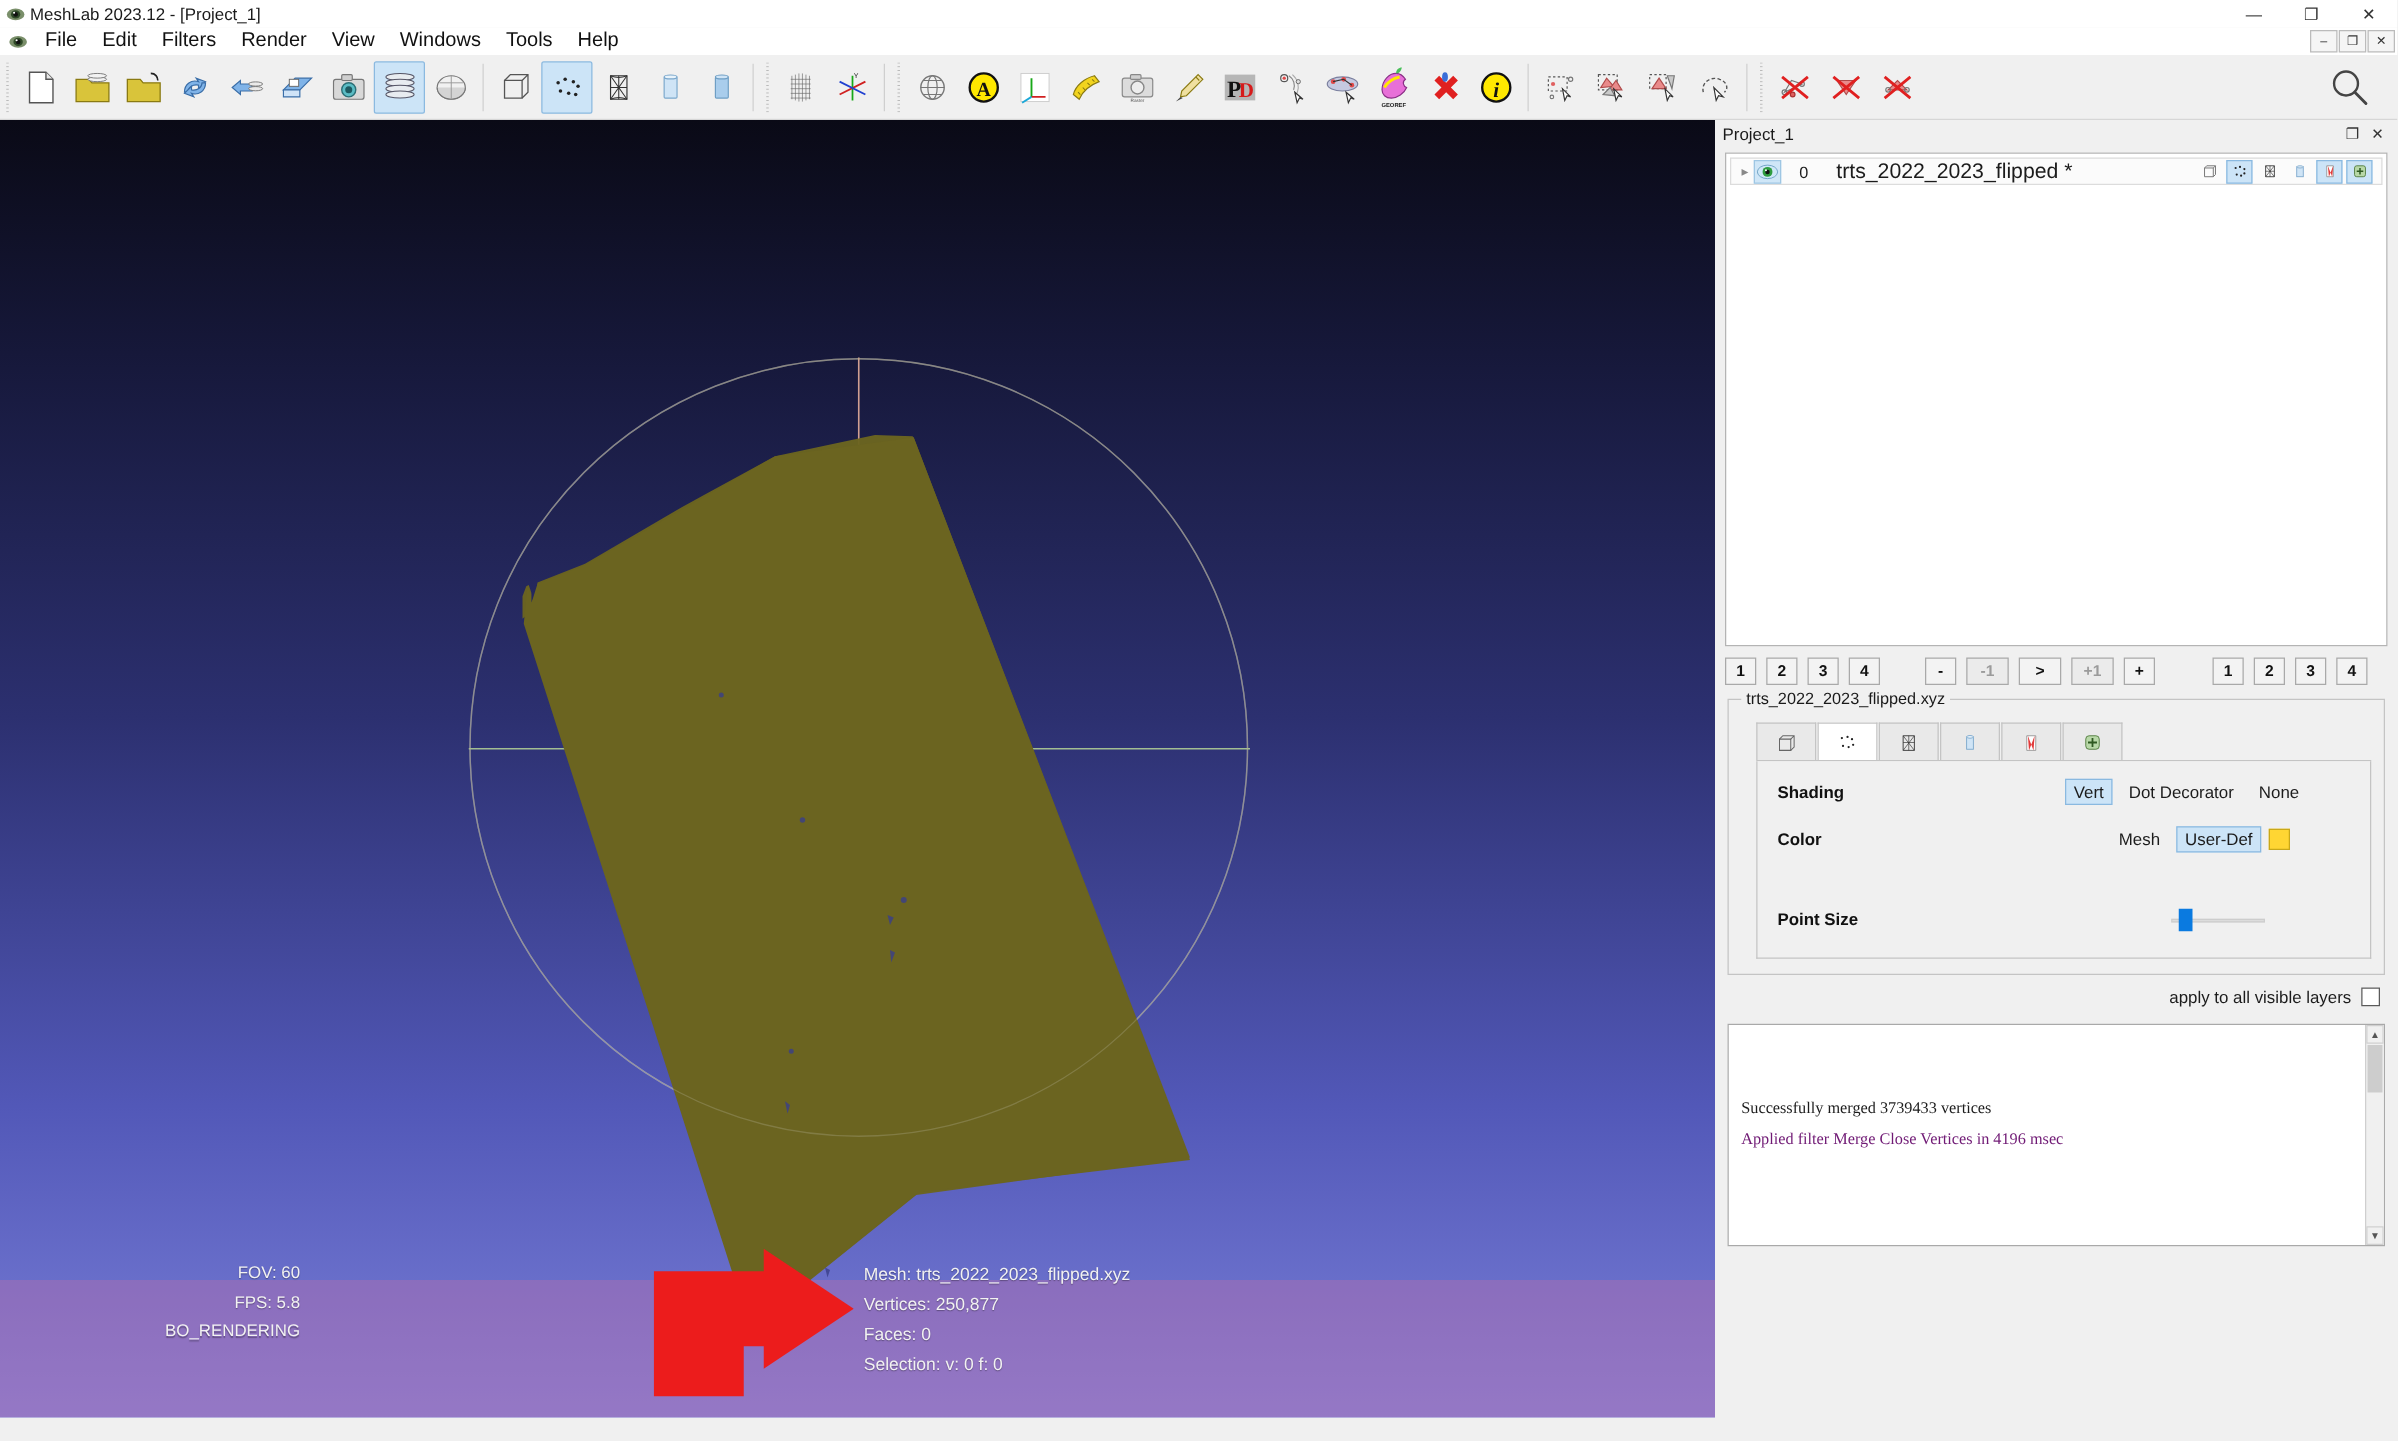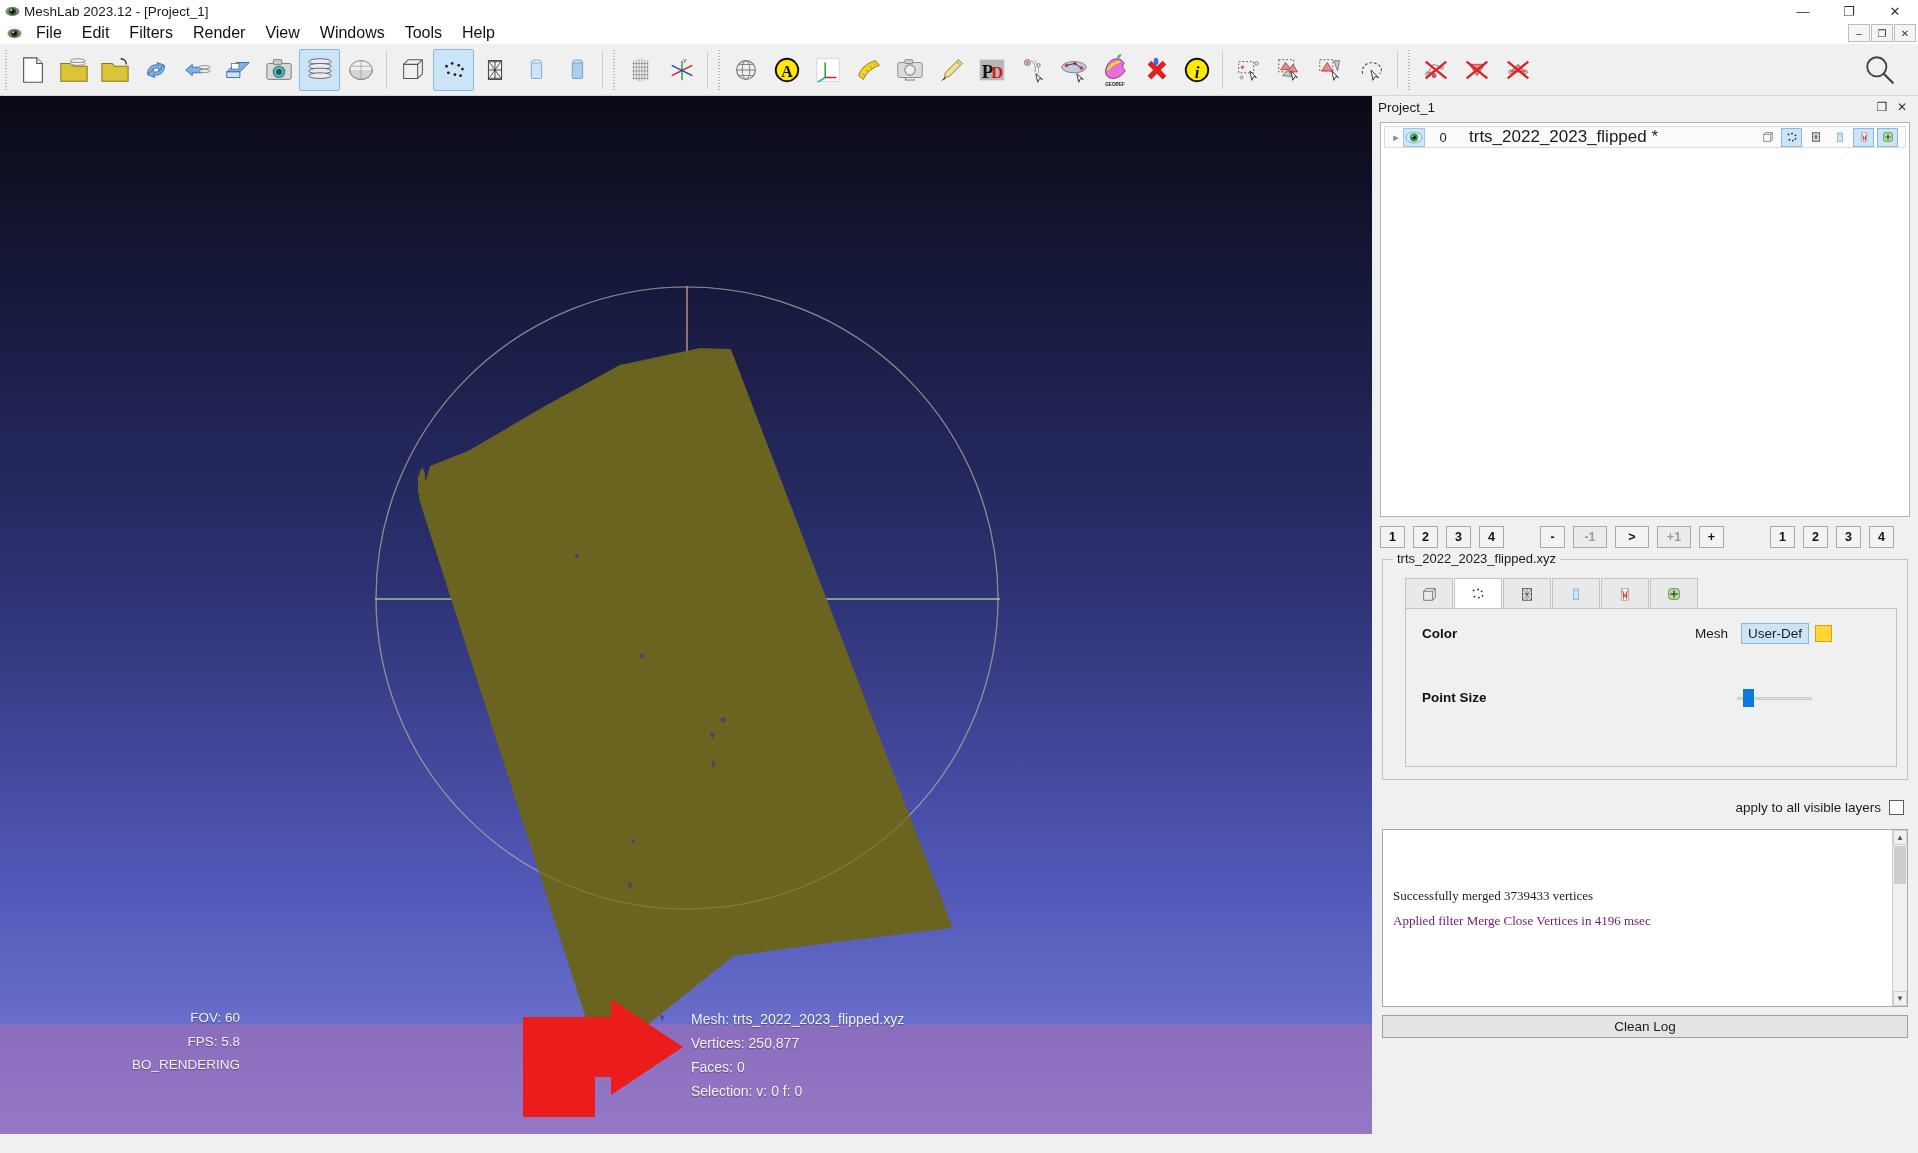--- a/index.html
+++ b/index.html
@@ -118,21 +118,21 @@
   .prow { display: flex; align-items: center; margin-bottom: 17px; }
   .plabel { width: 230px; font-size: 13.5px; font-weight: bold; color: #111; }
   .opt { font-size: 13.5px; padding: 2px 6px; margin-right: 6px; border: 1px solid transparent; }
   .opt.sel { background: #cce4f7; border-color: #8ab9e0; }
   .swatch { width: 17px; height: 17px; background: #ffd633; border: 1px solid #c9a818; display: inline-block; }
   .slider-wrap { position: relative; width: 75px; height: 14px; display: flex; align-items: center; }
   .slider-track { position: absolute; left: 0; right: 0; top: 6px; height: 3px; background: #dcdcdc; border: 1px solid #cdcdcd;}
   .slider-knob { position: absolute; left: 6px; top: -2px; width: 11px; height: 18px; background: #0a7ae0; }
 
   .applyrow { display: flex; align-items: center; justify-content: flex-end;
-              margin: 20px 14px 0 0; font-size: 13.5px; }
+              margin: 10px 14px 0 0; font-size: 13.5px; }
   .cbox { width: 15px; height: 15px; border: 1px solid #5a5a5a; background: #fff; margin-left: 8px; }
 
   .logbox { margin: 14px 10px 0 10px; height: 178px; border: 1px solid #a9a9a9; background: #fff;
             position: relative; overflow: hidden; }
   .logtext { padding: 8px 10px; font-family: Liberation Serif, serif; font-size: 13px; }
   .logline { line-height: 1.9; white-space: pre; }
   .logline.muted { color: #701a75; }
   .logscroll { position: absolute; right: 0; top: 0; width: 15px; height: 100%; background: #f0f0f0;
                border-left: 1px solid #cfcfcf; }
   .logscroll .arw { height: 15px; display: flex; align-items: center; justify-content: center;
@@ -673,20 +673,26 @@
         <div class="rtab">
           <svg width="18" height="18" viewBox="0 0 20 20">
               <rect x="4" y="4" width="12" height="12" rx="3" fill="#b8d8a8" stroke="#4f7a3c" stroke-width=".8"></rect>
               <path d="M6 10h8M10 6v8" stroke="#2f5a22" stroke-width="1.6"></path>
             </svg>
         </div>
       </div>
 
       <div class="rpane">
         <div class="prow">
+          <span class="plabel">Shading</span>
+          <span class="opt sel">Vert</span>
+          <span class="opt">Dot Decorator</span>
+          <span class="opt">None</span>
+        </div>
+        <div class="prow">
           <span class="plabel">Color</span>
           <span style="width:36px"></span>
           <span class="opt">Mesh</span>
           <span class="opt sel">User-Def</span>
           <span class="swatch" style="background: rgb(255, 214, 51);"></span>
         </div>
         <div class="prow" style="margin-top:46px;margin-bottom:0">
           <span class="plabel">Point Size</span>
           <span style="width:85px"></span>
           <span class="slider-wrap">
@@ -708,17 +714,16 @@
         <div class="logline">Successfully merged 3739433 vertices</div>
         <div class="logline muted">Applied filter Merge Close Vertices in 4196 msec</div>
       </div>
       <div class="logscroll">
         <div class="arw">▲</div>
         <div class="thumb"></div>
         <div class="arw bot">▼</div>
       </div>
     </div>
 
-    <div class="cleanlog">Clean Log</div>
   </div>
 
 
 </div>
 
 </body></html>

